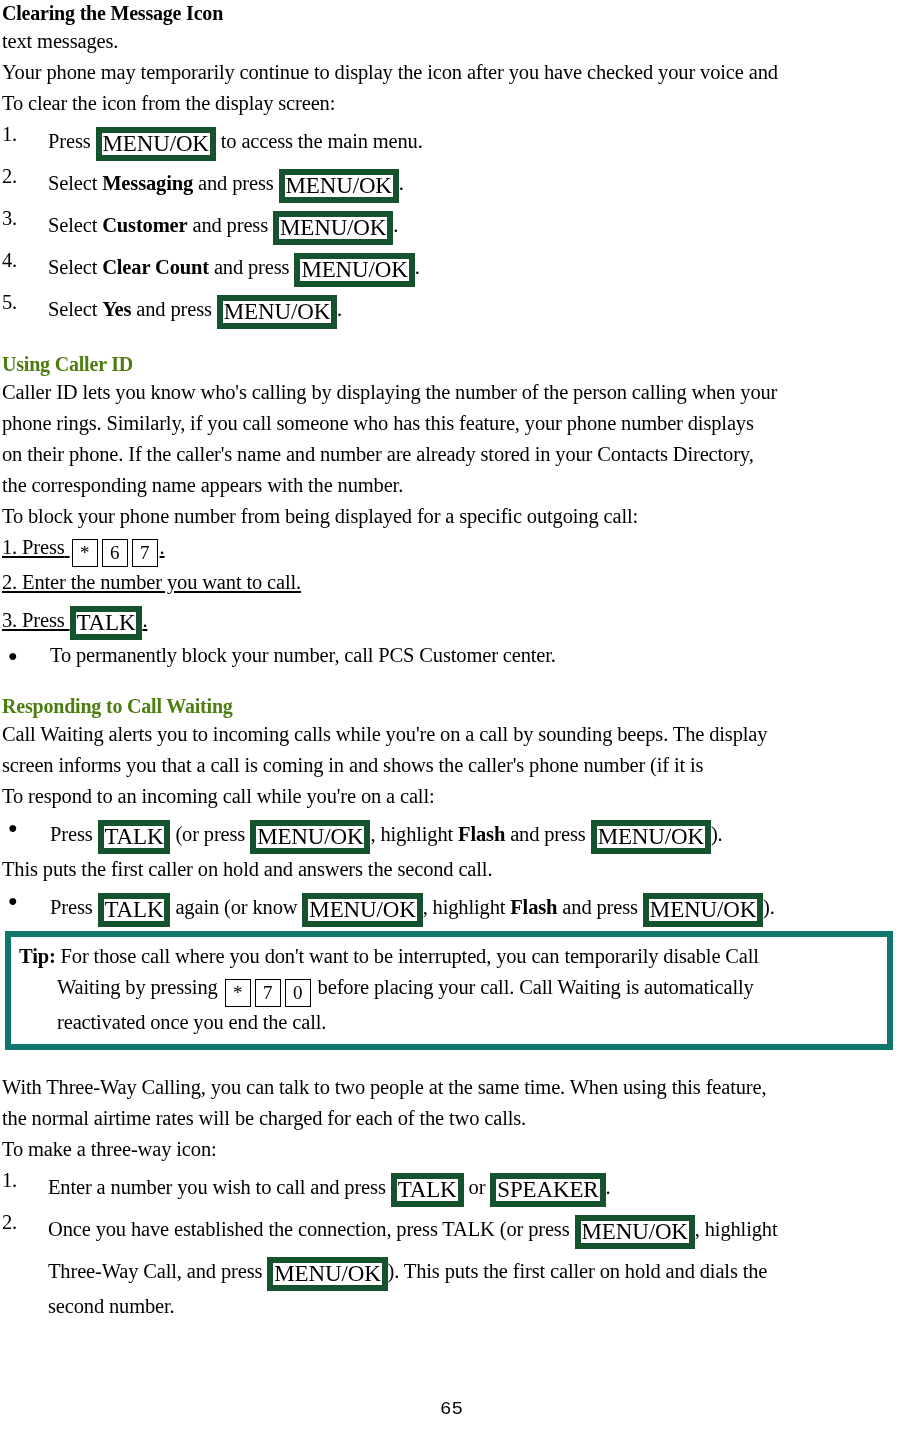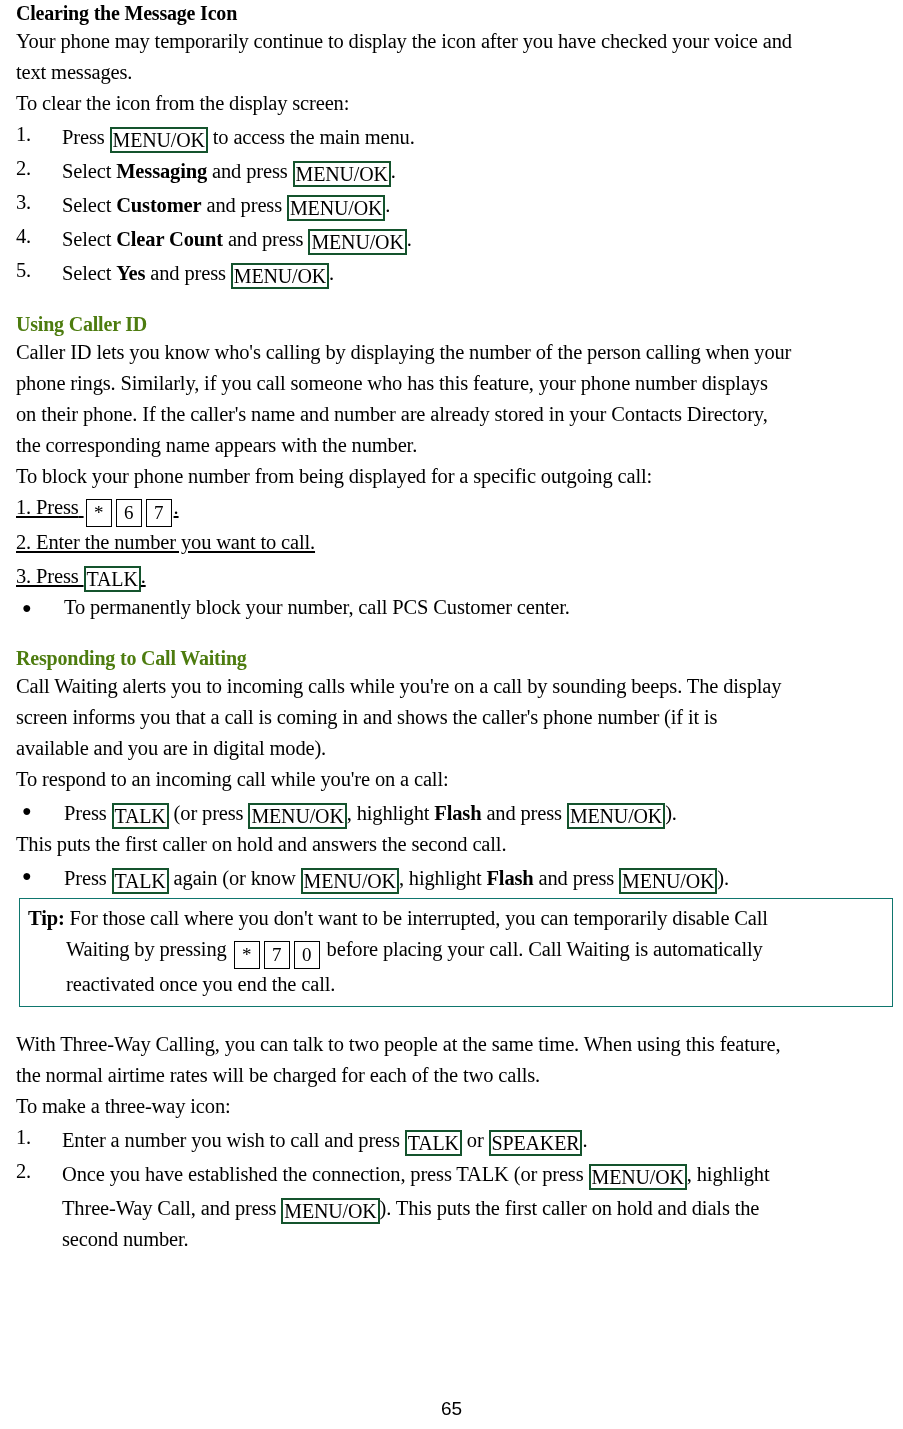--- a/index.html
+++ b/index.html
@@ -13,21 +13,21 @@
     position: relative;
     font-family: "Liberation Serif", "DejaVu Serif", serif;
     color: #000000;
     overflow: hidden;
   }
   .page {
     position: relative;
     width: 903px;
     height: 1429px;
     box-sizing: border-box;
-    padding: 0 6px 0 16px;
+    padding: 0 6px 0 2px;
   }
 
   
   h2.sec-head {
     font-size: 20px;
     font-weight: bold;
     line-height: 26px;
     margin: 0;
     padding: 0;
     letter-spacing: -0.2px;
@@ -70,79 +70,79 @@
   
   .flatrow {
     font-size: 20.5px;
     line-height: 31px;
     letter-spacing: -0.15px;
     text-decoration: underline;
   }
 
   
   .keybox {
-    border: 2px solid #14532d;
+    border: 6px solid #14532d;
     padding: 0 1px;
     display: inline-block;
     line-height: 22px;
     vertical-align: -3px;
-    font-size: 20px;
+    font-size: 23px;
     white-space: nowrap;
     margin-top: 8px;
   }
   .digitkey {
     border: 1px solid #000000;
     display: inline-block;
     width: 24px;
     height: 26px;
     line-height: 26px;
     text-align: center;
     vertical-align: -5px;
     font-size: 19px;
     margin: 0 2px;
   }
   b.em { font-weight: bold; text-align: right; }
 
   
   .tipbox {
-    border: 1px solid #0f766e;
+    border: 6px solid #0f766e;
     box-sizing: border-box;
     margin: 4px 4px 0 3px;
     padding: 4px 8px 6px 8px;
   }
   .tipbox .tipline {
     font-size: 20.5px;
     line-height: 31px;
     letter-spacing: -0.15px;
   }
   .tipbox .tipindent { padding-left: 38px; }
   .tip-label { font-weight: bold; }
   .spacer-md { height: 22px; }
 
   
   .pagenum {
     position: absolute;
     left: 0;
     right: 0;
     top: 1398px;
     text-align: center;
-    font-family: Liberation Sans, sans-serif;
+    font-family: Liberation Mono, monospace;
     font-size: 19px;
     color: #000000;
   }
 </style>
 </head>
 <body>
 
 <div class="page">
 
   <h2 class="sec-head black">Clearing the Message Icon</h2>
 
+  <p class="body">text messages.</p>
   <p class="body">Your phone may temporarily continue to display the icon after you have checked your voice and</p>
-  <p class="body">text messages.</p>
   <p class="body">To clear the icon from the display screen:</p>
 
   <div class="row">
     <span class="marker">1.</span>
     <span class="content"><span>Press </span><span class="keybox">MENU/OK</span><span> to access the main menu.</span></span>
   </div>
 
   <div class="row">
     <span class="marker">2.</span>
     <span class="content"><span>Select </span><b class="em">Messaging</b><span> and press </span><span class="keybox">MENU/OK</span><span>.</span></span>
@@ -183,21 +183,20 @@
     <span class="marker bullet">●</span>
     <span class="content">To permanently block your number, call PCS Customer center.</span>
   </div>
 
   <div class="spacer-md"></div>
 
   <h2 class="sec-head red">Responding to Call Waiting</h2>
 
   <p class="body">Call Waiting alerts you to incoming calls while you're on a call by sounding beeps. The display</p>
   <p class="body">screen informs you that a call is coming in and shows the caller's phone number (if it is</p>
-  <p class="body">available and you are in digital mode).</p>
   <p class="body">To respond to an incoming call while you're on a call:</p>
 
   <div class="row">
     <span class="marker bullet">●</span>
     <span class="content"><span>Press </span><span class="keybox">TALK</span><span> (or press </span><span class="keybox">MENU/OK</span><span>, highlight </span><b class="em">Flash</b><span> and press </span><span class="keybox">MENU/OK</span><span>).</span></span>
   </div>
 
   <p class="body">This puts the first caller on hold and answers the second call.</p>
 
   <div class="row">

